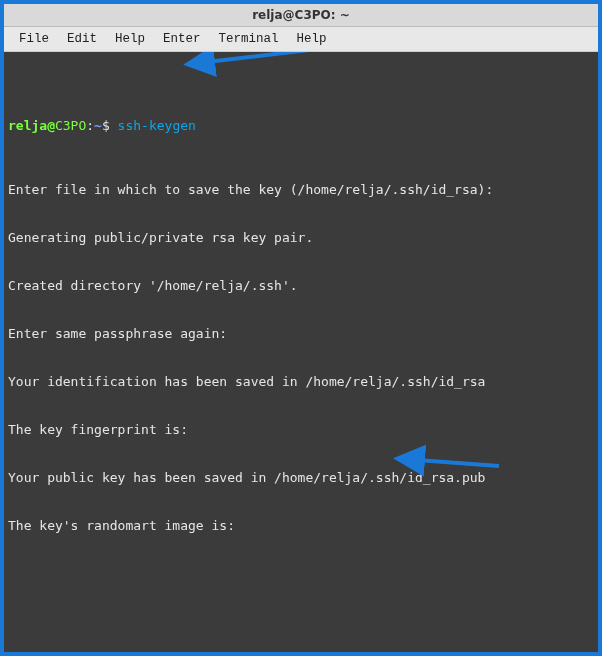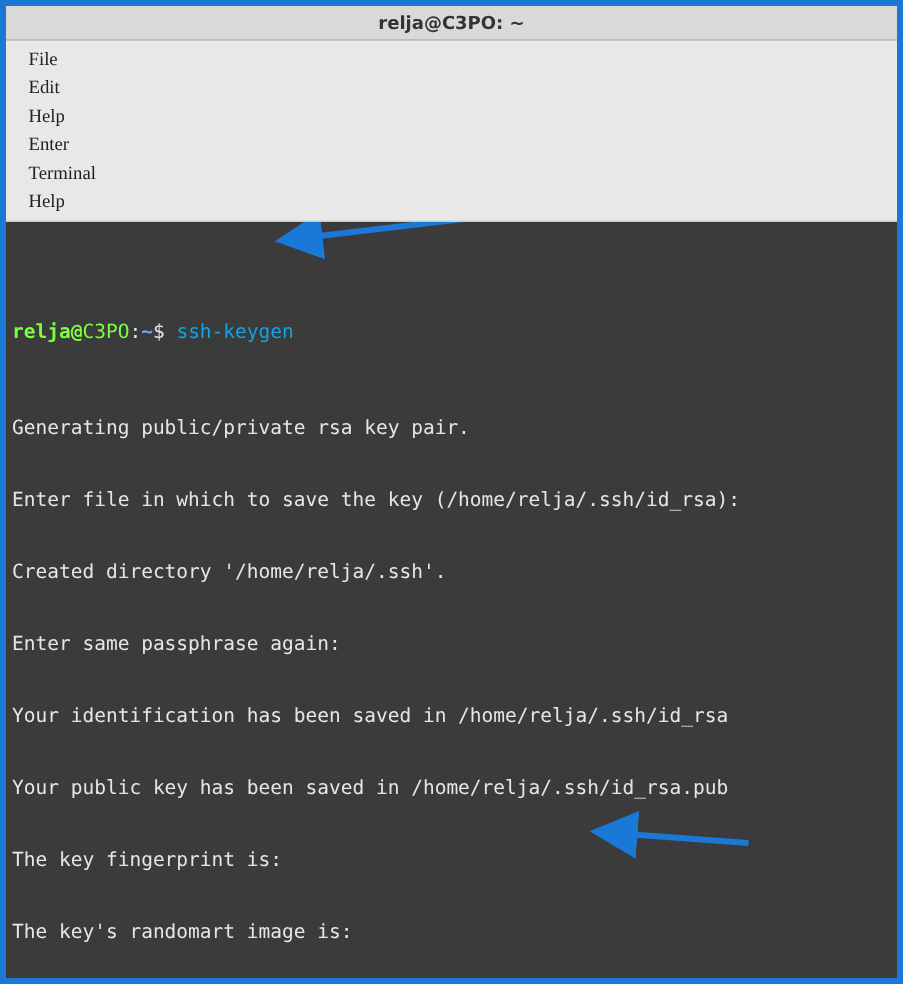--- a/index.html
+++ b/index.html
@@ -27,25 +27,24 @@
     font-weight: bold;
     text-align: center;
     padding: 4px 4px;
     border-bottom: 1px solid #bbb;
   }
   .menubar {
     background: #e8e8e8;
     display: flex;
     gap: 0;
     padding: 3px 6px;
-    font-family: Liberation Serif, serif;
+    font-family: Liberation Mono, monospace;
     font-size: 12.5px;
     color: #222;
     border-bottom: 1px solid #ccc;
-    flex-direction: column;
   }
   .menubar .item {
     padding: 2px 9px;
     cursor: pointer;
   }
   .terminal {
     flex: 1;
     background: #3b3b3b;
     color: #e6e6e6;
     padding: 2px 4px;
@@ -90,27 +89,27 @@
     <div class="item">Enter</div>
     <div class="item">Terminal</div>
     <div class="item">Help</div>
   </div>
 
   <div class="terminal">
 
     
     <div class="line"><span class="prompt-user">relja</span><span class="prompt-user">@</span><span class="prompt-host">C3PO</span><span class="prompt-dollar">:</span><span class="prompt-path">~</span><span class="prompt-dollar">$</span> <span class="cmd">ssh-keygen</span></div>
 
+    <div class="line">Enter file in which to save the key (/home/relja/.ssh/id_rsa):</div>
     <div class="line">Generating public/private rsa key pair.</div>
-    <div class="line">Enter file in which to save the key (/home/relja/.ssh/id_rsa):</div>
     <div class="line">Created directory '/home/relja/.ssh'.</div>
     <div class="line">Enter same passphrase again:</div>
     <div class="line">Your identification has been saved in /home/relja/.ssh/id_rsa</div>
+    <div class="line">The key fingerprint is:</div>
     <div class="line">Your public key has been saved in /home/relja/.ssh/id_rsa.pub</div>
-    <div class="line">The key fingerprint is:</div>
     <div class="line">The key's randomart image is:</div>
     
 
     
     
 
     
 
     
     

